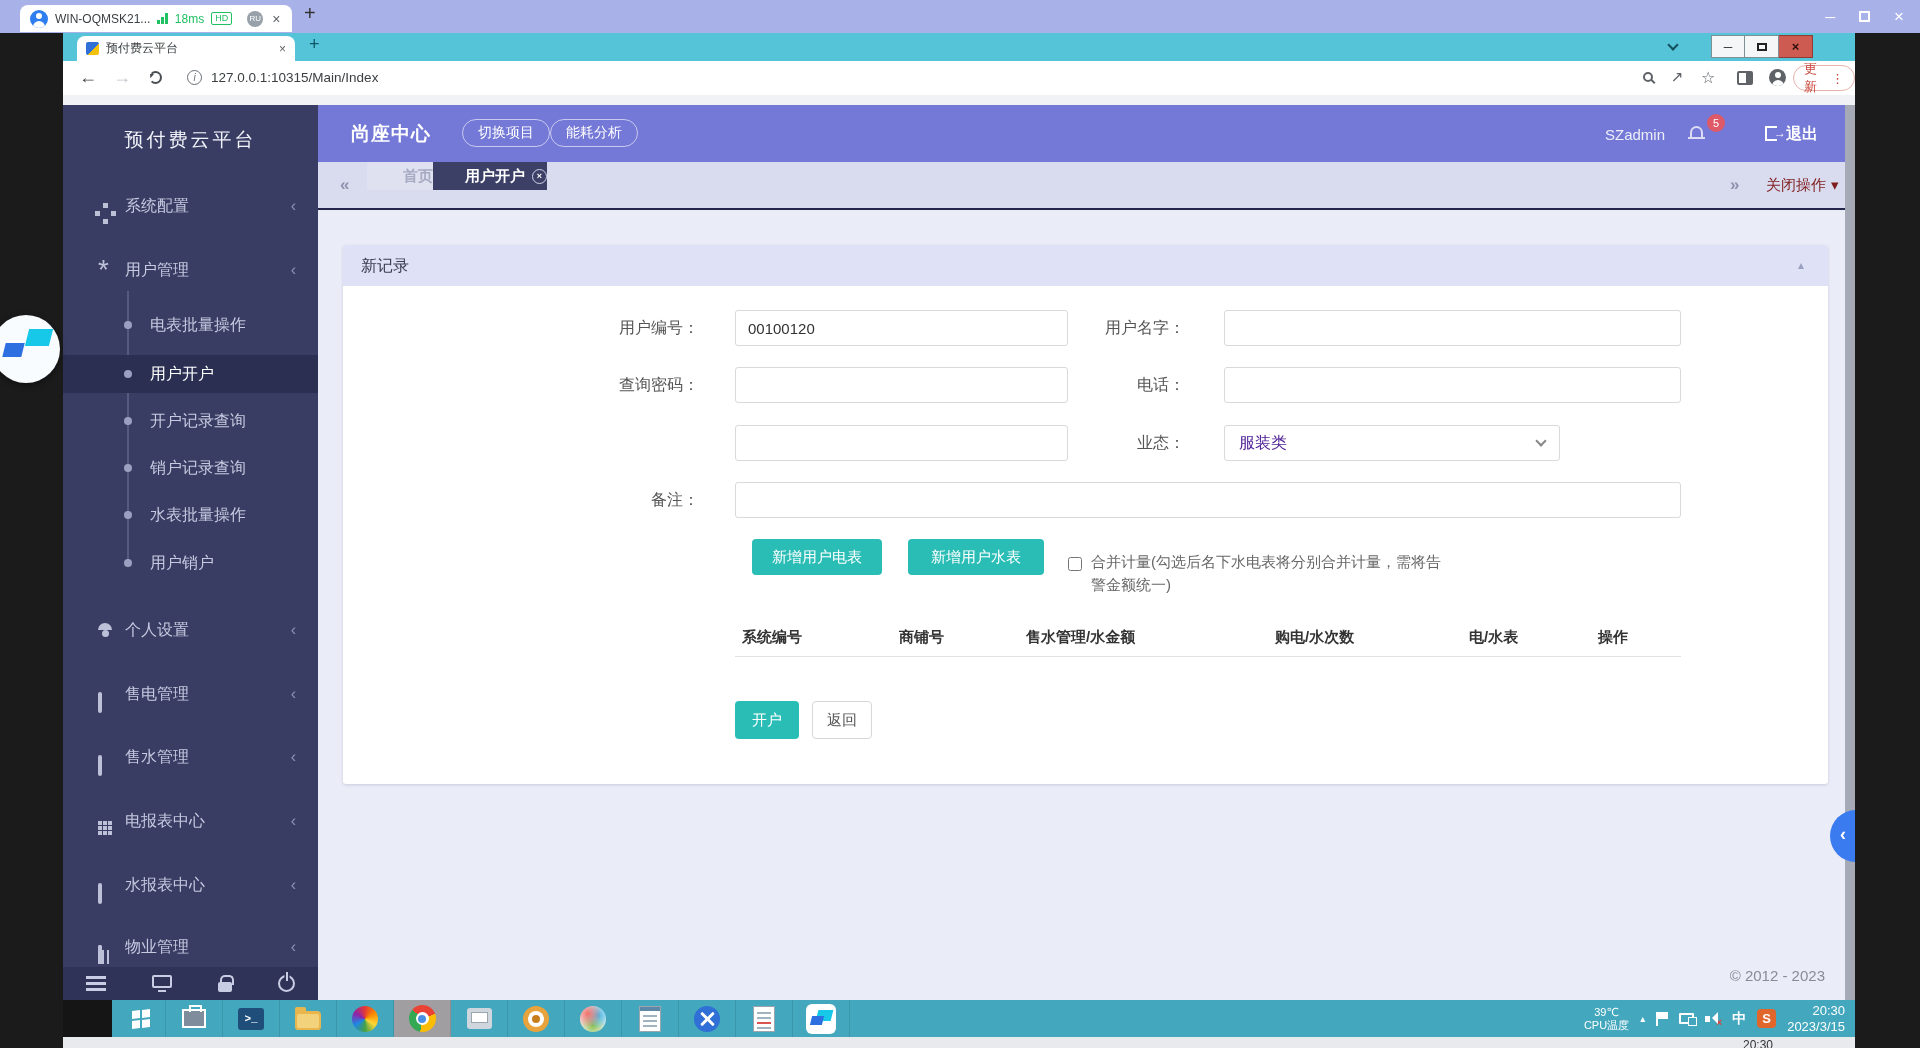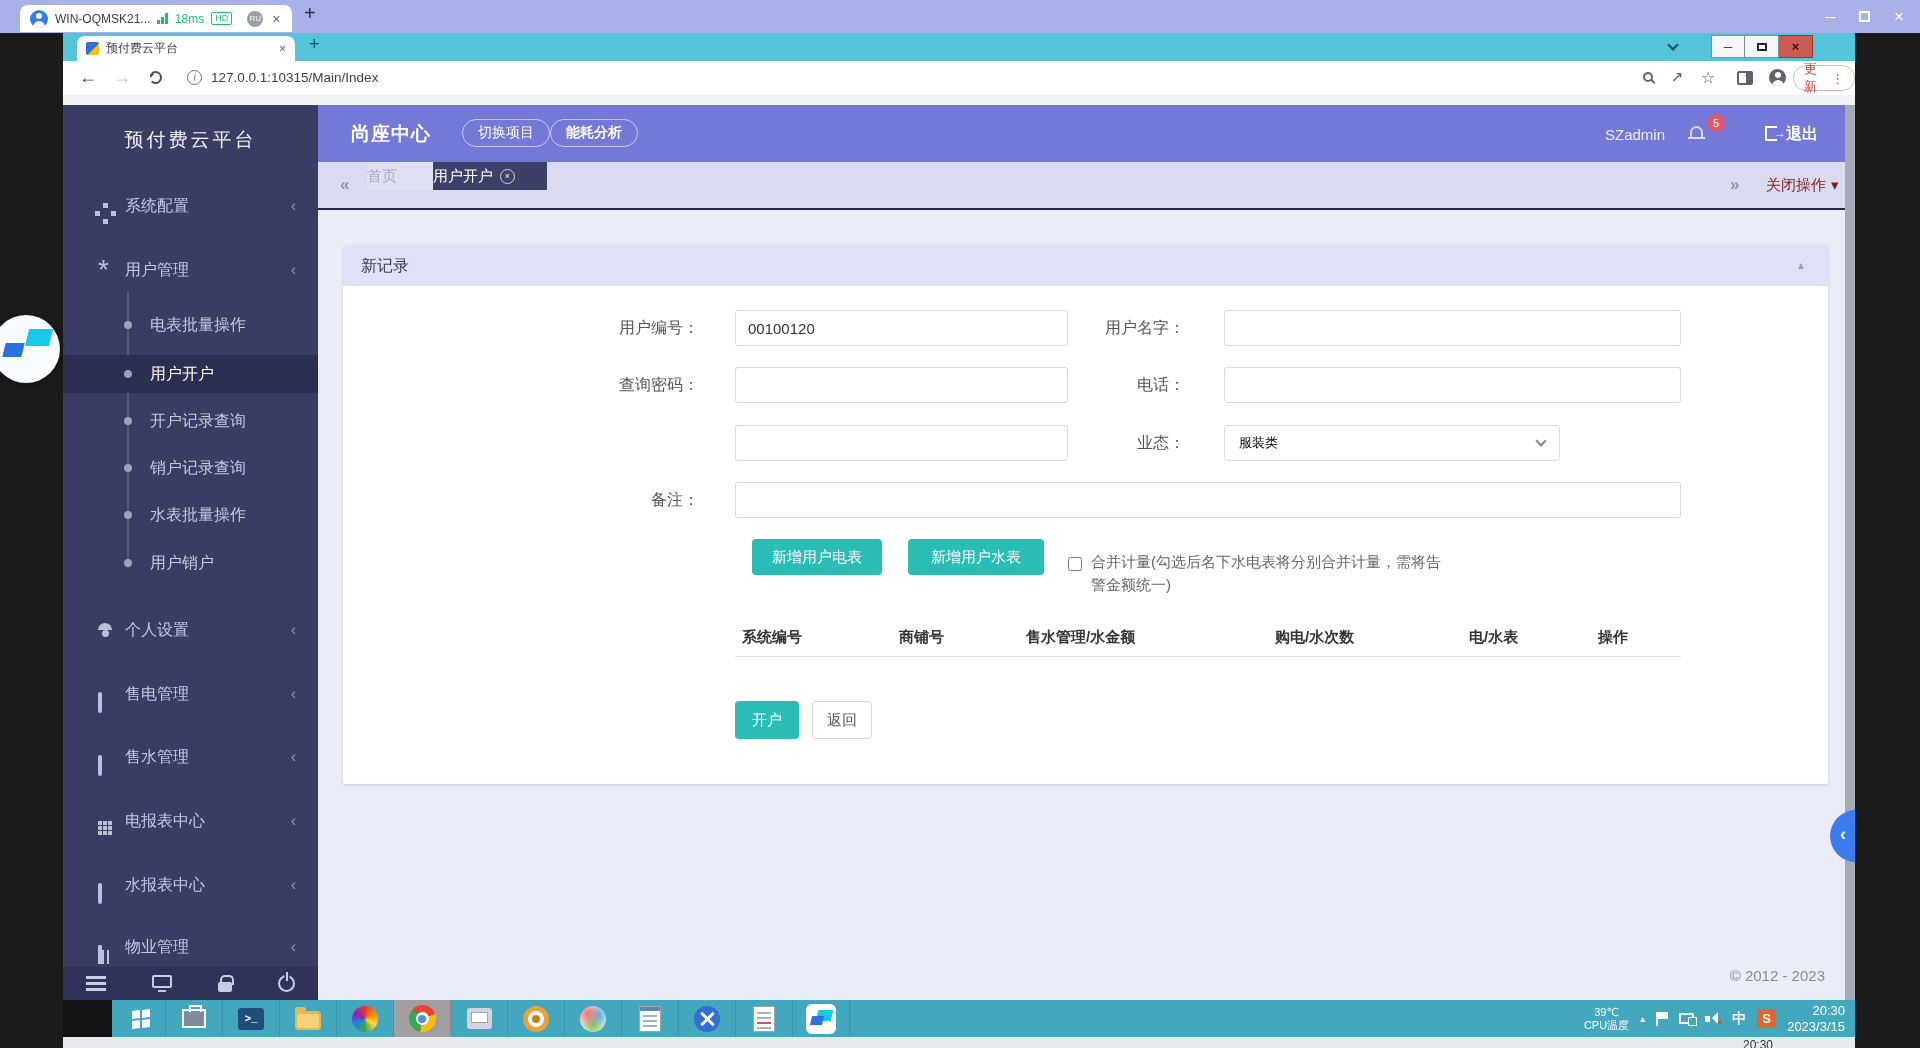--- a/index.html
+++ b/index.html
@@ -98,48 +98,48 @@
   .bb-mon { width:20px; height:13px; border:2px solid #c9cde4; border-radius:2px; position:relative; margin-top:-4px; }
   .bb-mon::after { content:""; position:absolute; left:4px; right:4px; bottom:-6px; height:2px; background:#c9cde4; }
   .bb-lock { width:14px; height:10px; background:#c9cde4; border-radius:2px; position:relative; margin-top:6px; }
   .bb-lock::before { content:""; position:absolute; left:2px; top:-7px; width:10px; height:8px; border:2px solid #c9cde4; border-bottom:none; border-radius:5px 5px 0 0; }
   .bb-pwr { width:17px; height:17px; border:2px solid #c9cde4; border-radius:50%; position:relative; }
   .bb-pwr::after { content:""; position:absolute; left:5.5px; top:-5px; width:2px; height:9px; background:#c9cde4; box-shadow:0 0 0 1.5px #2f3357; }
 
   .pheader { position:absolute; left:255px; top:10px; width:1537px; height:57px; background:#7478d6; }
   .proj-name { position:absolute; left:33px; top:50%; transform:translateY(-50%); color:#fff; font-size:19px; font-weight:bold; letter-spacing:1px; }
   .hpill { position:absolute; top:14px; height:28px; border:1px solid rgba(255,255,255,.6); border-radius:14px; color:#fff; font-size:14px; display:flex; align-items:center; padding:0 15px; white-space:nowrap; }
-  .hp1 { left:144px; } .hp2 { left:232px;font-weight:bold; }
+  .hp1 { left:144px; } .hp2 { left:232px; }
   .huser { position:absolute; left:1287px; top:50%; transform:translateY(-50%); color:#eceef8; font-size:15px; }
   .bellic { position:absolute; left:1372px; top:21px; width:13px; height:11px; border:2px solid rgba(255,255,255,.75); border-bottom:none; border-radius:7px 7px 0 0; }
   .bellic::after { content:""; position:absolute; left:-4px; right:-4px; bottom:-2px; height:2px; background:rgba(255,255,255,.75); }
   .hbadge { position:absolute; left:1389px; top:9px; width:18px; height:18px; border-radius:50%; background:#df5a68; color:#fff; font-size:11px; display:flex; align-items:center; justify-content:center; }
   .logout-ic { position:absolute; left:1447px; top:21px; width:12px; height:15px; border:2px solid #fff; border-right:none; }
   .logout-ic::after { content:"→"; position:absolute; right:-9px; top:-2px; color:#fff; font-size:12px; font-weight:bold; }
   .hlogout { position:absolute; left:1468px; top:50%; transform:translateY(-50%); color:#fff; font-size:16px; font-weight:bold; }
 
   .ptabs { position:absolute; left:255px; top:67px; width:1537px; height:48px; background:#d9dbef; border-bottom:2px solid #23264a; }
   .pager { position:absolute; top:0; height:46px; display:flex; align-items:center; color:#8f92ad; font-size:17px; font-weight:bold; }
   .pgl { left:22px; } .pgr { left:1412px; }
-  .ptab { position:absolute; top:0; height:28px; display:flex; align-items:center; justify-content:flex-start; font-size:15px; gap:7px; }
+  .ptab { position:absolute; top:0; height:28px; display:flex; align-items:center; justify-content:flex-end; font-size:15px; gap:7px;font-weight:bold; }
   .ptab-home { left:49px; width:66px; background:#dfe1f0; color:#a6aac2; }
   .ptab-active { left:115px; width:114px; background:#3c4066; color:#fff; }
   .circle-x { width:15px; height:15px; border:1px solid #cfd3ea; border-radius:50%; font-size:9px; display:flex; align-items:center; justify-content:center; color:#fff; }
   .close-ops { position:absolute; left:1448px; top:0; height:46px; display:flex; align-items:center; gap:5px; color:#7f1d1d; font-size:15px; }
 
   .content { position:absolute; left:255px; top:115px; width:1537px; height:790px; background:#eaecf8; }
   .panel { position:absolute; left:25px; top:35px; width:1485px; height:539px; background:#fff; border-radius:3px; box-shadow:0 1px 3px rgba(60,64,90,.18); }
   .phead { position:absolute; left:0; top:0; width:100%; height:41px; background:#dfe2f7; border-radius:3px 3px 0 0; }
   .phead .ptitle { position:absolute; left:18px; top:0; line-height:41px; font-size:16px; color:#3a3d4d; }
   .phead .collapse { position:absolute; right:24px; top:0; line-height:41px; color:#9aa0c0; font-size:12px; }
   .flabel { position:absolute; width:296px; text-align:right; font-size:16px; color:#555; line-height:36px; white-space:nowrap; }
   .flabel.r { width:220px;font-family:Liberation Serif, serif; }
   .txt { position:absolute; height:36px; border:1px solid #d9d9d9; border-radius:3px; background:#fff; font-size:15px; color:#333; padding:0 12px; font-family:inherit; outline:none; }
   .sel { position:absolute; height:36px; border:1px solid #d9d9d9; border-radius:3px; background:#fff; }
-  .sel .sel-val { position:absolute; left:14px; line-height:34px; font-size:13px; color:#000000; }
+  .sel .sel-val { position:absolute; left:14px; line-height:34px; font-size:16px; color:#4c1d95; }
   .sel .sel-caret { position:absolute; right:14px; top:11px; width:8px; height:8px; border-right:2px solid #888; border-bottom:2px solid #888; transform:rotate(45deg); }
   .btn-teal { position:absolute; height:36px; background:#2abdb6; color:#fff; font-size:15px; border:none; border-radius:4px; display:flex; align-items:center; justify-content:center; font-family:inherit; }
   .btn-plain { position:absolute; height:38px; background:#fff; color:#555; font-size:15px; border:1px solid #d8d8d8; border-radius:4px; display:flex; align-items:center; justify-content:center; font-family:inherit; }
   .merge-chk { position:absolute; left:725px; top:312px; width:14px; height:14px; }
   .merge-note { position:absolute; left:748px; top:305px; width:362px; font-size:15px; color:#666; line-height:23px; }
   .thead-row { position:absolute; left:392px; top:372px; width:946px; height:40px; border-bottom:1px solid #e2e2e6; }
   .th { position:absolute; top:0; line-height:40px; font-size:15px; font-weight:bold; color:#333; white-space:nowrap; }
   .cfooter { position:absolute; right:30px; top:757px; font-size:15px; color:#898c97; }
 
   .scrollstrip { position:absolute; right:0; top:10px; width:10px; height:895px; background:#a6aab6; }

